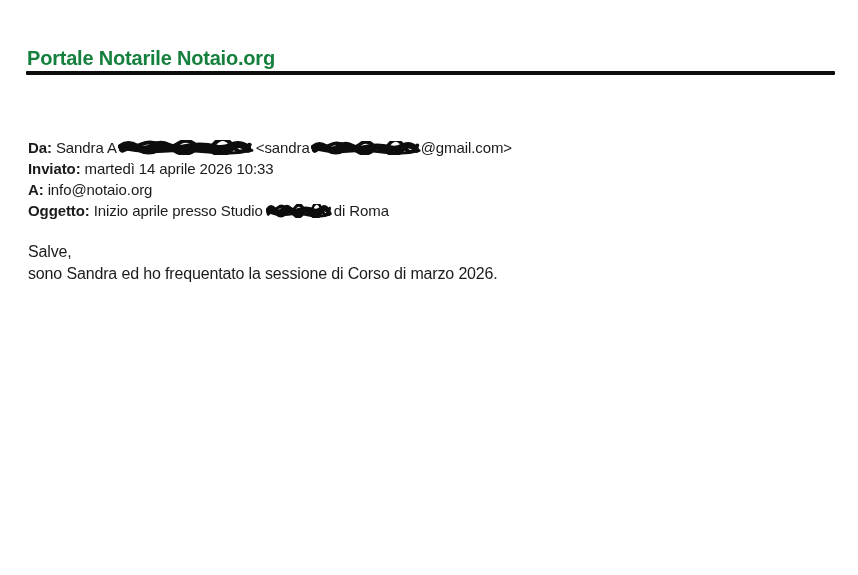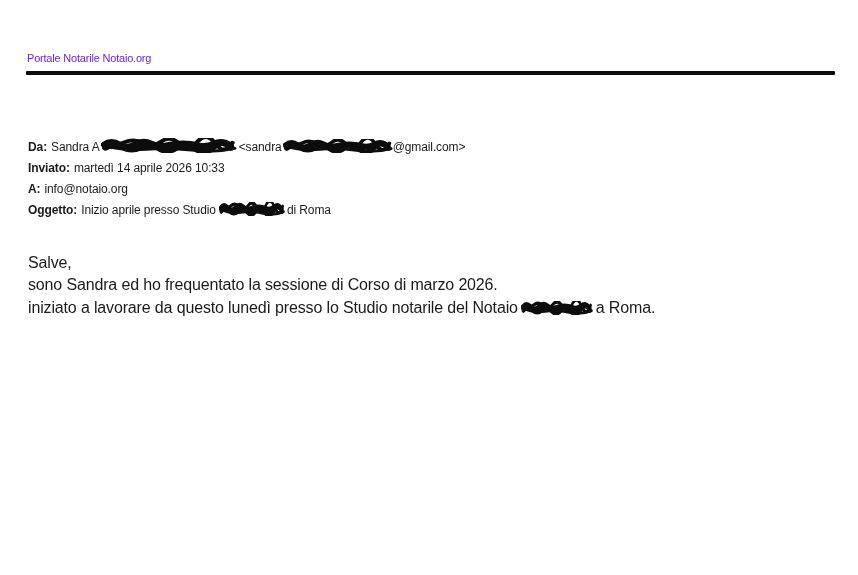--- a/index.html
+++ b/index.html
@@ -9,41 +9,41 @@
     position: relative;
     overflow: hidden;
     font-family: "Liberation Sans", sans-serif;
     color: #1a1a1a;
   }
   .page { position: absolute; inset: 0; background: #ffffff; }
 
   
   .letterhead-title {
     position: absolute; left: 27px; top: 49px;
-    font-size: 11px; font-weight: normal; line-height: 18px;
-    color: #6d28d9; letter-spacing: -0.2px;
+    font-size: 20px; font-weight: bold; line-height: 18px;
+    color: #15803d; letter-spacing: -0.2px;
     white-space: nowrap;
   }
   .rule {
     position: absolute; left: 26px; top: 71px;
     width: 809px; height: 4px; background: #0c0c0c;
     border-radius: 1px;
   }
 
   
   .meta {
     position: absolute; left: 28px; top: 137px;
-    font-size: 12px; line-height: 21px; letter-spacing: -0.1px;
+    font-size: 15px; line-height: 21px; letter-spacing: -0.1px;
     color: #1b1b1b; white-space: nowrap;
   }
   .meta .lbl { font-weight: bold; margin-right: 4px; }
 
   
   .bodytext {
-    position: absolute; left: 28px; top: 252px;
+    position: absolute; left: 28px; top: 241px;
     font-size: 16px; line-height: 22.4px; letter-spacing: -0.15px;
     color: #1b1b1b; white-space: nowrap;
   }
   .spacer { height: 25px; }
 
   
   .redaction {
     display: inline-block;
     vertical-align: -2px;
     height: 14px;
@@ -94,21 +94,16 @@
     <div>
       <span class="lbl">Oggetto:</span><span>Inizio aprile presso Studio</span><span class="redaction r-studio"><svg viewBox="0 0 120 16" preserveAspectRatio="none">
             <use href="#scribble"></use>
           </svg></span><span>di Roma</span>
     </div>
   </div>
 
   <div class="bodytext">
     <div>Salve,</div>
     <div>sono Sandra ed ho frequentato la sessione di Corso di marzo 2026.</div>
-    <div>
-      <span>iniziato a lavorare da questo lunedì presso lo Studio notarile del Notaio</span><span class="redaction r-notaio"><svg viewBox="0 0 120 16" preserveAspectRatio="none">
-            <use href="#scribble"></use>
-          </svg></span><span>a Roma.</span>
-    </div>
     <div class="spacer"></div>
   </div>
 
 </div>
 
 </body></html>

